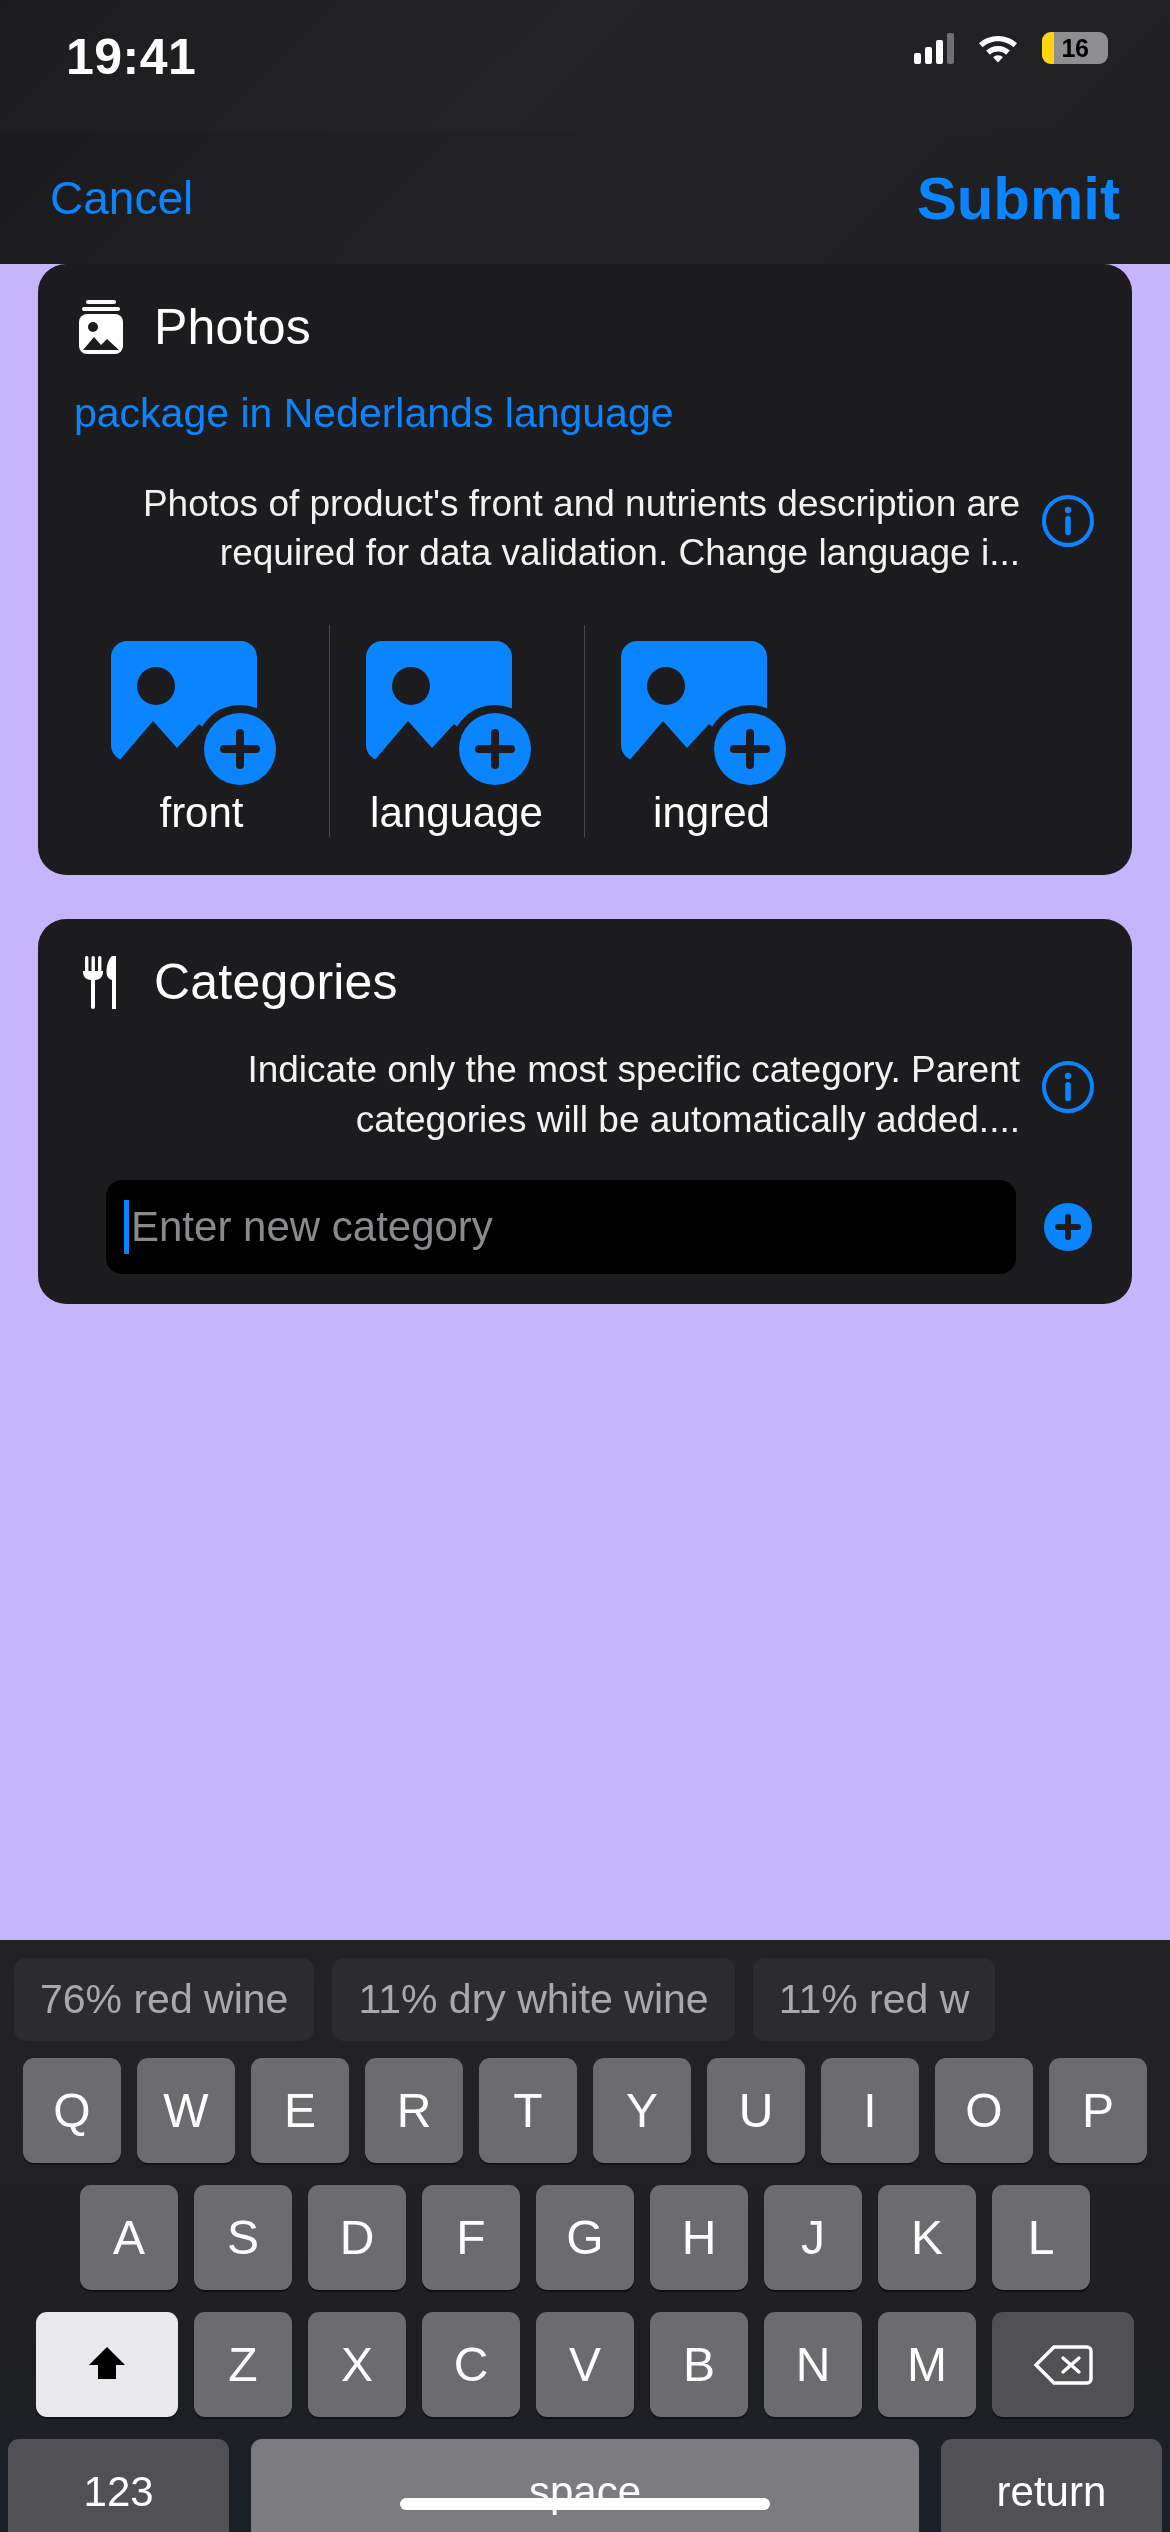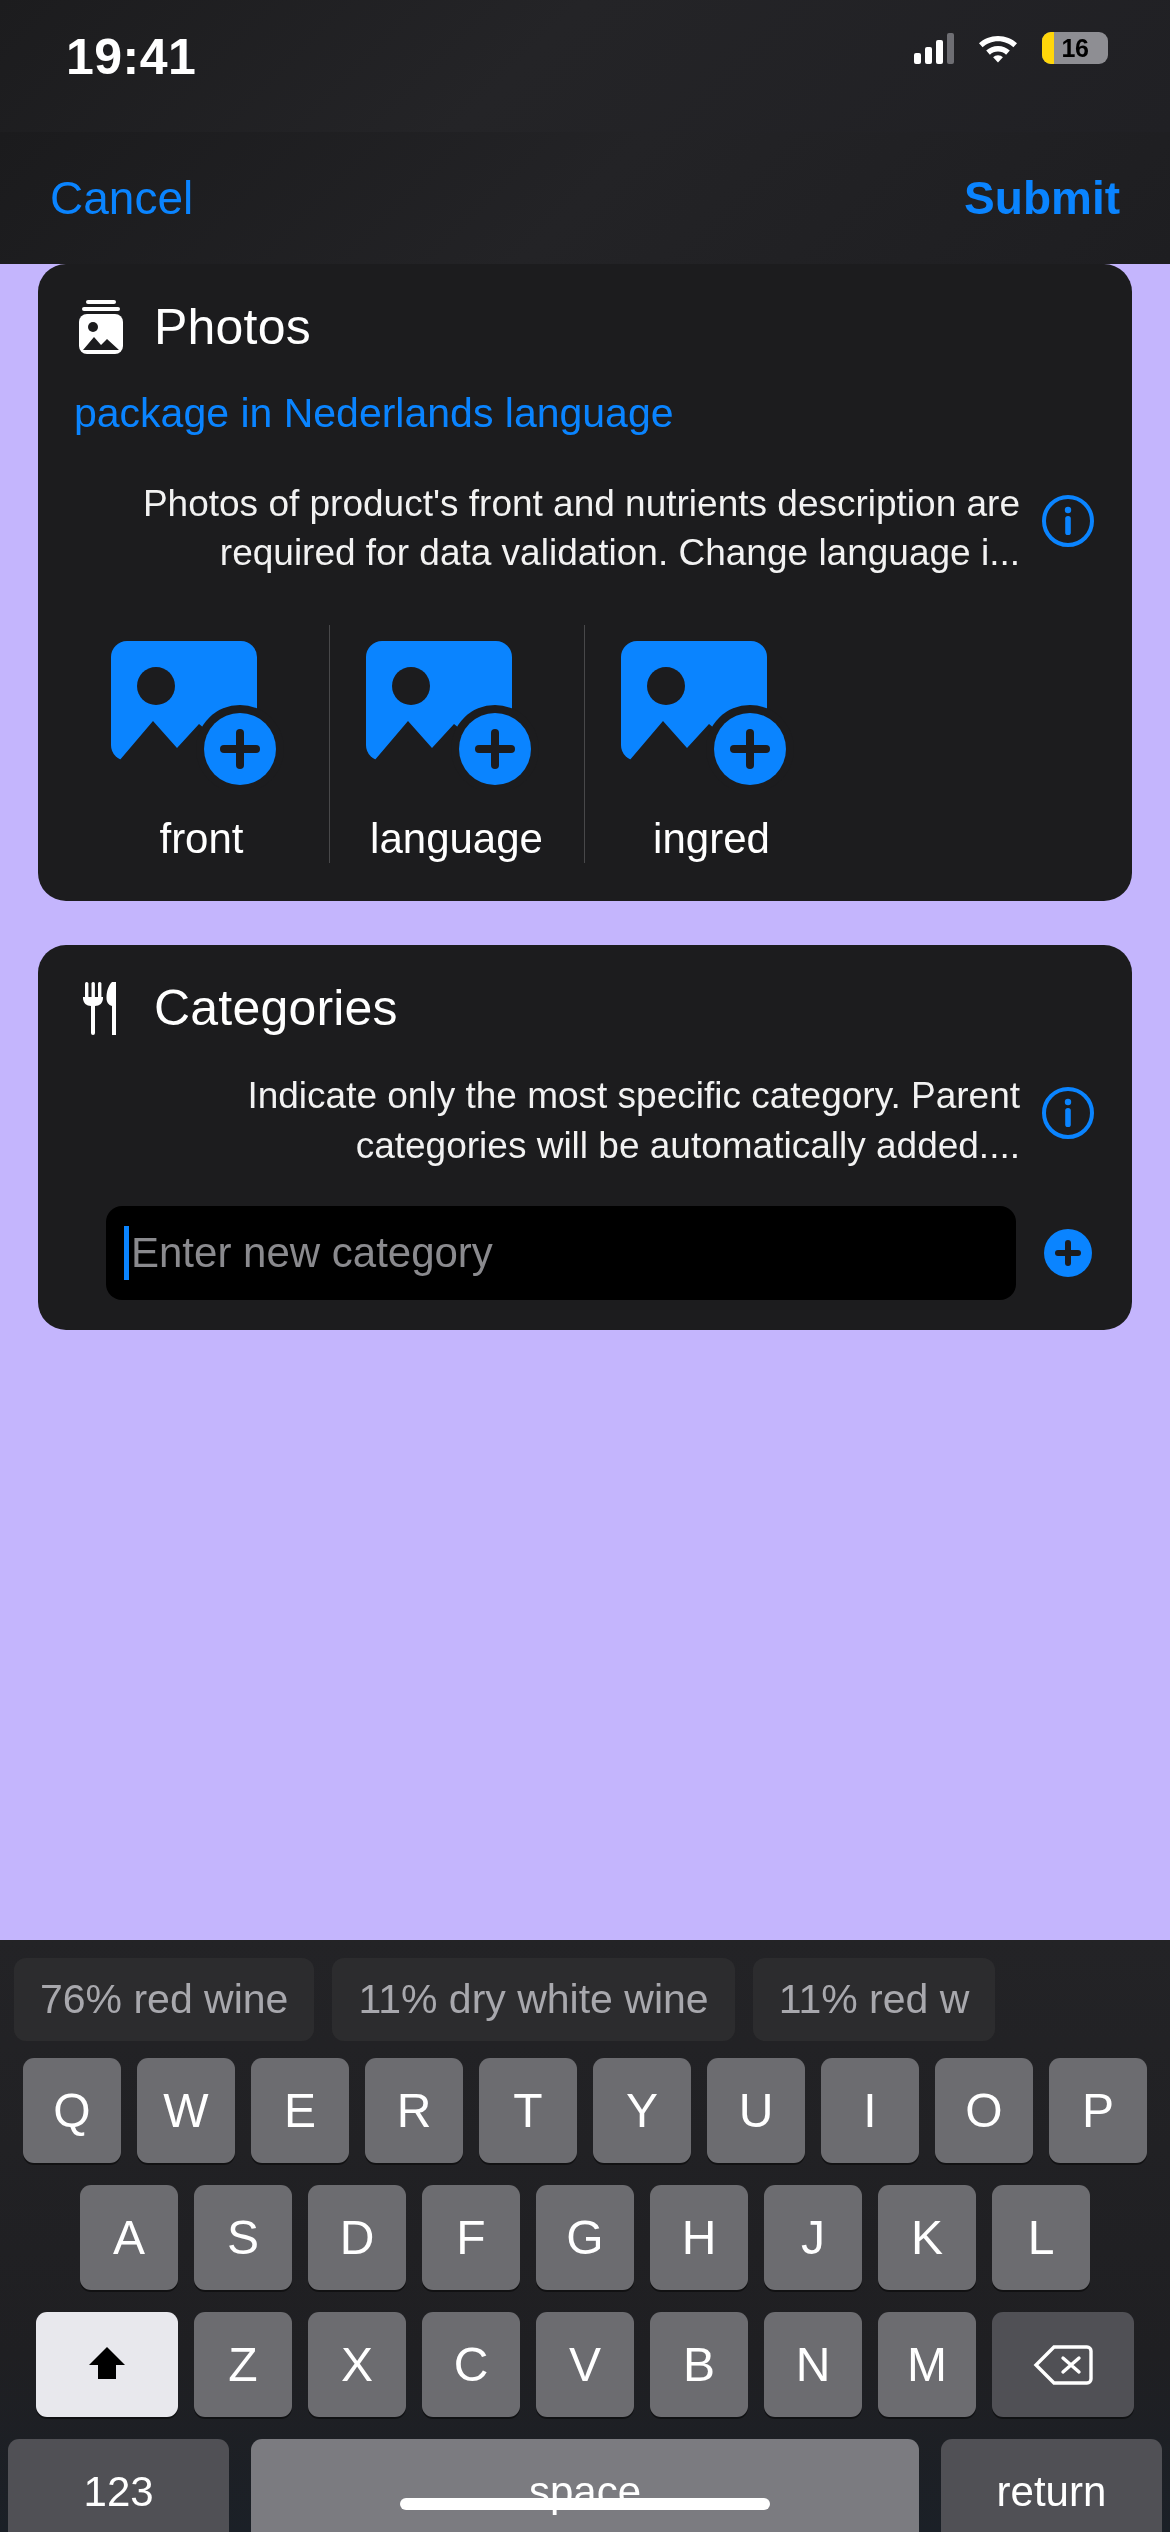--- a/index.html
+++ b/index.html
@@ -41,21 +41,21 @@
   .batt-num { position:relative; font-size:25px; font-weight:700; color:#000; letter-spacing:-0.5px; }
 
   
   #navbar {
     position:absolute; left:0; top:132px; width:1170px; height:132px;
     background:linear-gradient(135deg,#1b1b1d 0%,#232326 50%,#1e1e21 100%);
     display:flex; align-items:center; justify-content:space-between;
     padding:0 50px;
   }
   #nav-cancel { font-size:46px; color:#0a84ff; font-weight:400; }
-  #nav-submit { font-size:46px; color:#0a84ff; font-weight:700; }
+  #nav-submit { font-size:60px; color:#0a84ff; font-weight:700; }
 
   
   #content {
     position:absolute; left:0; top:264px; width:1170px; height:1676px;
     background:#c4b5fd; overflow:hidden;
   }
   .card {
     margin:0 38px 44px 38px; background:#1c1c1e; border-radius:28px;
     padding:34px 36px 30px 36px;
   }
@@ -77,21 +77,21 @@
   .photo-row { display:flex; margin-top:40px; }
   .photo-cell {
     flex:0 0 255px; display:flex; flex-direction:column; align-items:center;
     padding:22px 0 8px 0; position:relative;
   }
   .photo-cell + .photo-cell::before {
     content:""; position:absolute; left:0; top:8px; bottom:8px; width:1px;
     background:#48484a;
   }
   .photo-ico { width:185px; height:150px; }
-  .photo-label { margin-top:26px; font-size:42px; color:#fff; white-space:nowrap; }
+  .photo-label { font-size:42px; color:#fff; white-space:nowrap; }
 
   
   .cat-input-row { display:flex; align-items:center; gap:24px; margin-top:36px;padding-left:32px; }
   .cat-field {
     flex:1; height:94px; background:#000; border-radius:16px;
     display:flex; align-items:center; padding:0 6px 0 18px; position:relative;
   }
   .caret { width:5px; height:54px; background:#0a84ff; flex:none; }
   .cat-ph { font-size:42px; color:#8a8a8e; margin-left:2px; }
   .plus-btn { width:56px; height:56px; flex:none; }

